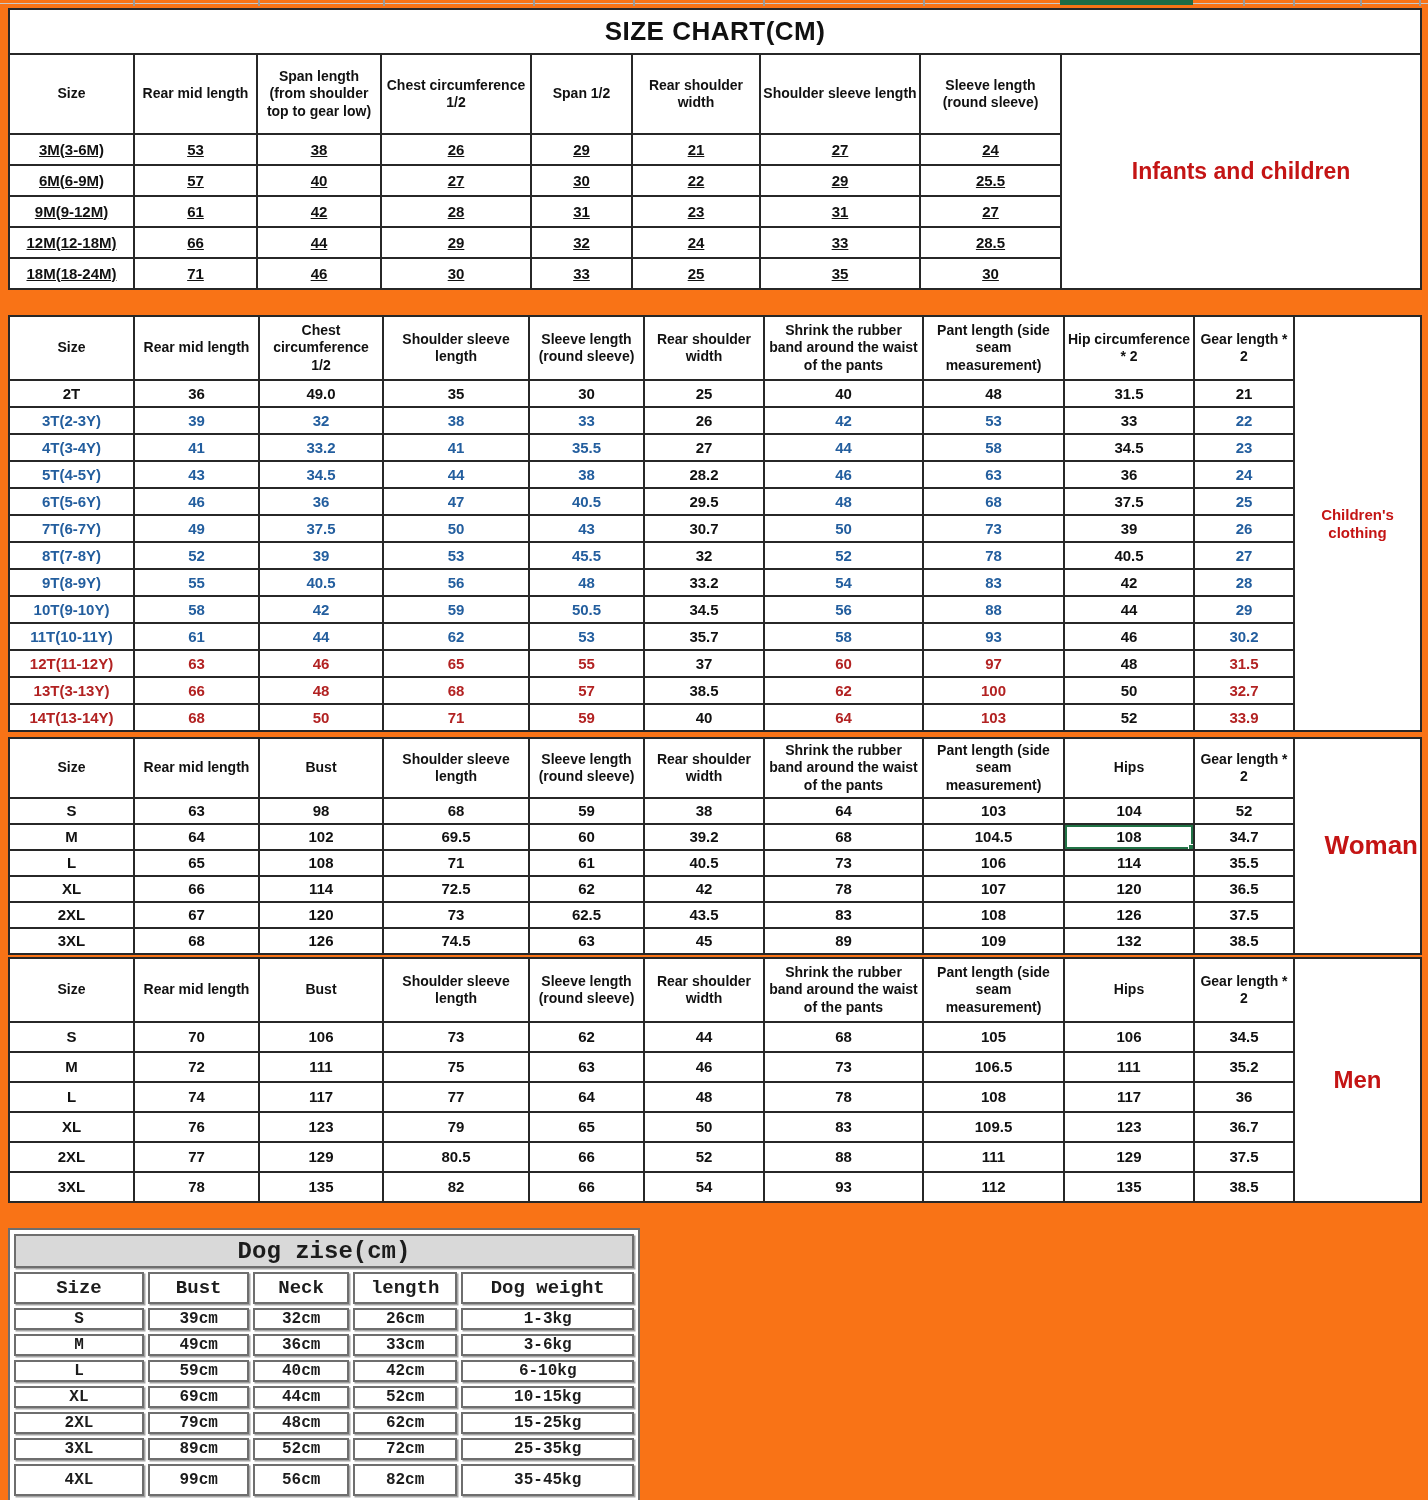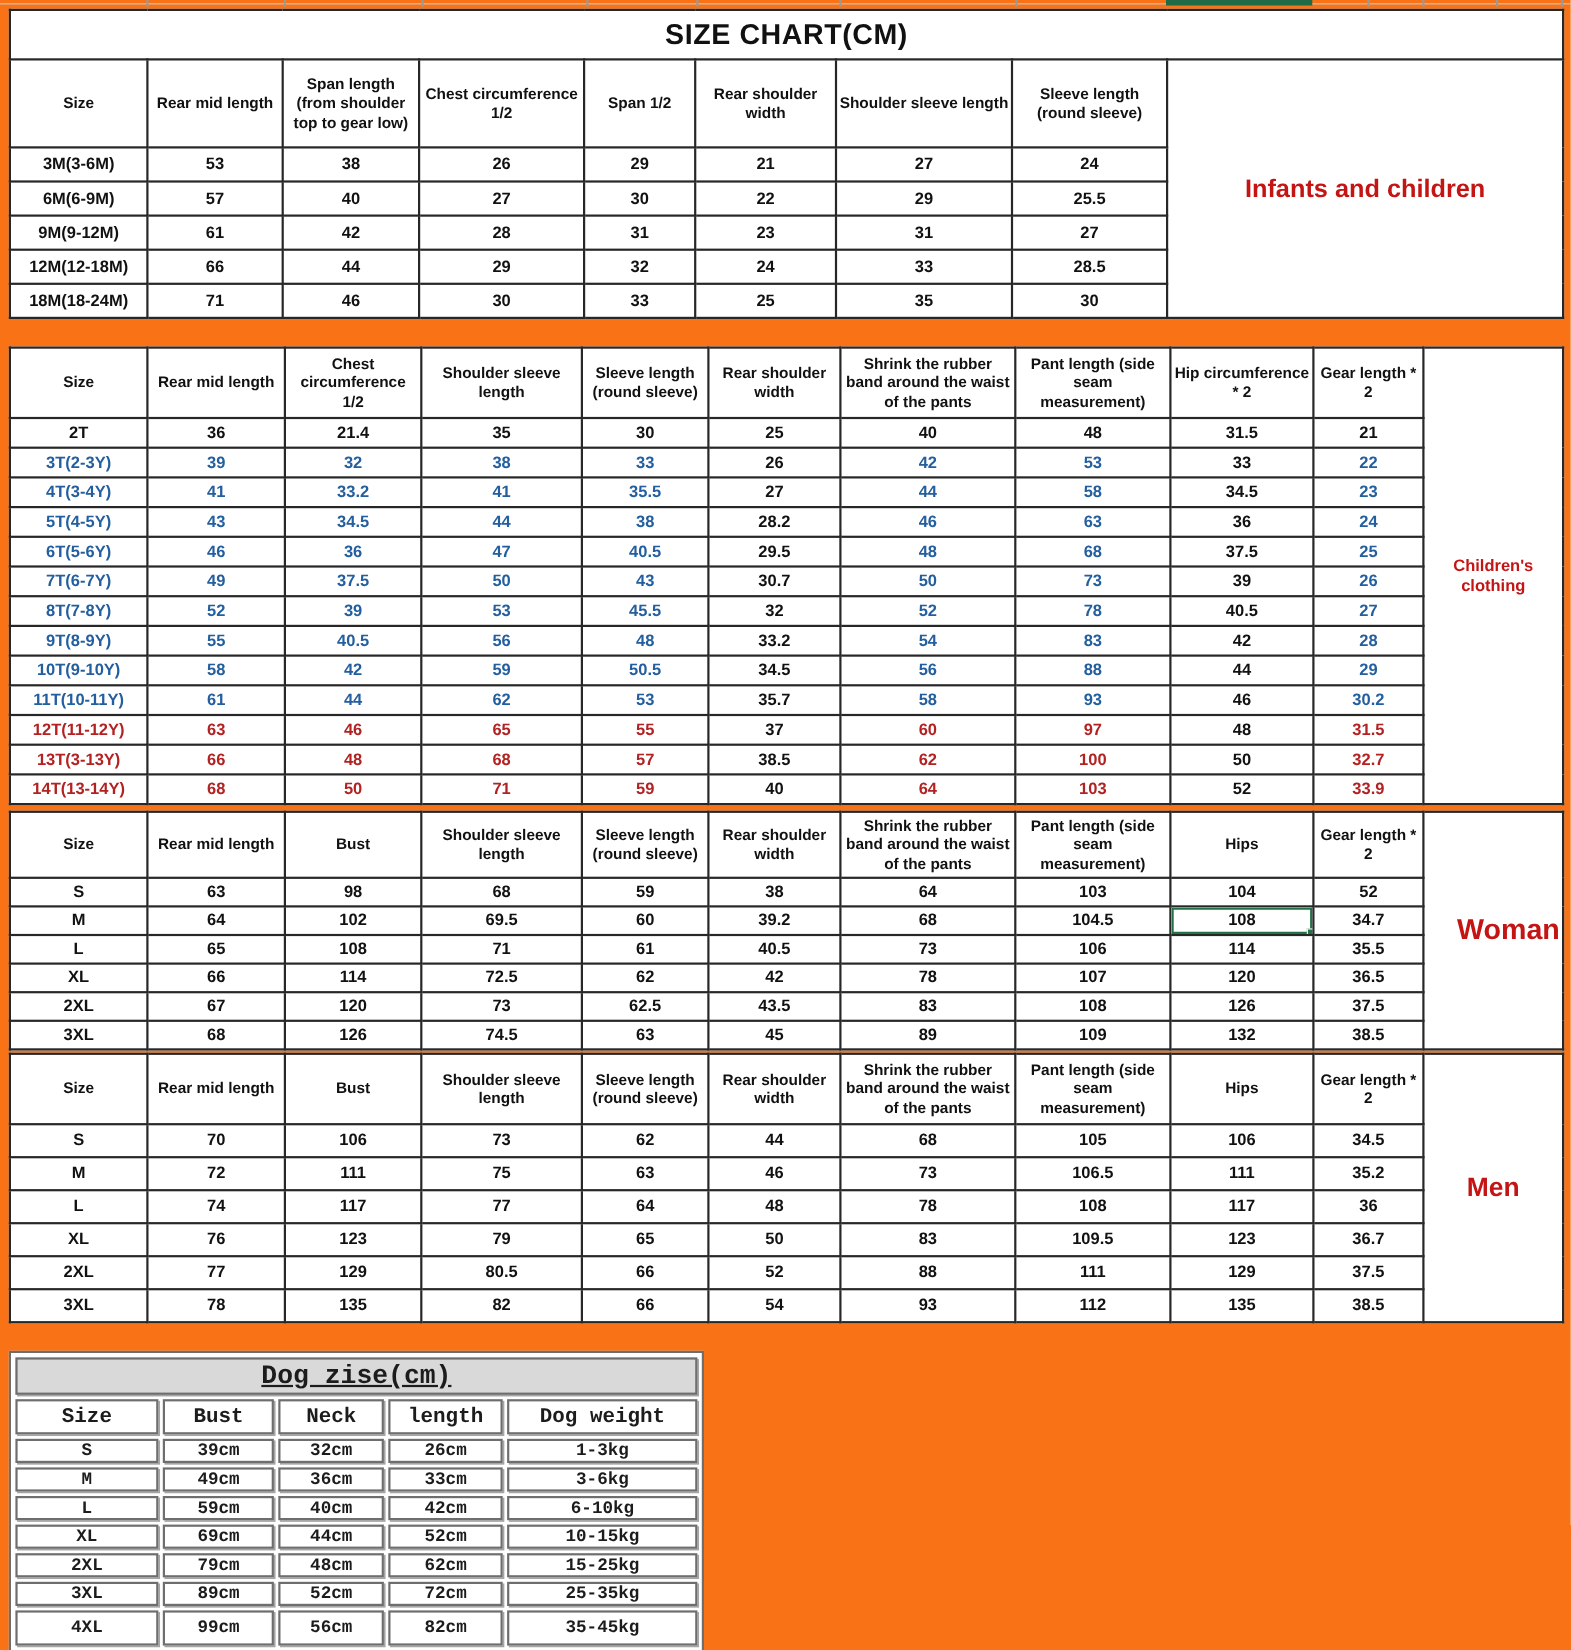--- a/index.html
+++ b/index.html
@@ -20,21 +20,21 @@
   .blue{color:var(--row-blue,#235e9e);}
   .red{color:var(--row-red,#b22222);margin-top:40px;}
   .side-label{color:var(--accent-red,#c41414);font-size:22px;line-height:1.35;}
   #infants .side-label{font-size:23px;}
   #woman .side-label{font-size:26px;text-align:right;}
   #men .side-label{font-size:24px;}
 
   #infants{left:8px;top:8px;width:1412px;}
   #infants .title-row{height:45px;}
   #infants .head-row{height:80px;}
-  #infants tr.data-row{height:31px;}
+  #infants tr.data-row{height:31px;text-decoration:underline;}
 
   #children{left:8px;top:315px;width:1412px;}
   #children .head-row{height:64px;}
   #children tr.data-row{height:27px;}
 
   #woman{left:8px;top:737px;width:1412px;}
   #woman .head-row{height:60px;}
   #woman tr.data-row{height:26px;}
 
   #men{left:8px;top:957px;width:1412px;}
@@ -46,21 +46,21 @@
   .selected-cell::after{content:"";position:absolute;right:-4px;bottom:-4px;width:7px;height:7px;
     background:var(--excel-green,#217346);border:1px solid #fff;z-index:2;}
 
   
   table.dog{position:absolute;left:8px;top:1228px;width:632px;border-collapse:separate;
     border-spacing:4px;border:2px solid #6e6e6e;background:#fff;table-layout:fixed;
     font-family:"Liberation Mono", monospace;}
   table.dog th, table.dog td{border:2px solid #6e6e6e;box-shadow:1.5px 1.5px 0 #a5a5a5;
     font-weight:bold;text-align:center;vertical-align:middle;padding:0 2px;background:#fff;
     overflow:hidden;color:#1c1c1c;}
-  table.dog .title-row th{background:var(--dog-gray-bg,#d9d9d9);font-size:24px;height:30px;text-decoration:underline;}
+  table.dog .title-row th{background:var(--dog-gray-bg,#d9d9d9);font-size:24px;height:30px;}
   table.dog .head-row th{font-size:19px;height:28px;}
   table.dog tr.data-row{height:22px;}
   table.dog tr.data-row td{font-size:16px;}
   table.dog tr.last-row{height:32px;}
 </style>
 </head>
 <body>
 
 <div class="sheet">
 
@@ -182,21 +182,21 @@
           <th>Rear shoulder width</th>
           <th>Shrink the rubber band around the waist of the pants</th>
           <th>Pant length (side seam measurement)</th>
           <th>Hip circumference * 2</th>
           <th>Gear length * 2</th>
           <td class="side-label" rowspan="14">Children's clothing</td>
         </tr>
         <tr class="data-row">
           <td>2T</td>
           <td>36</td>
-          <td>21.4</td>
+          <td>49.0</td>
           <td>35</td>
           <td>30</td>
           <td>25</td>
           <td>40</td>
           <td>48</td>
           <td>31.5</td>
           <td>21</td>
         </tr>
         <tr class="data-row">
           <td class="blue">3T(2-3Y)</td>

